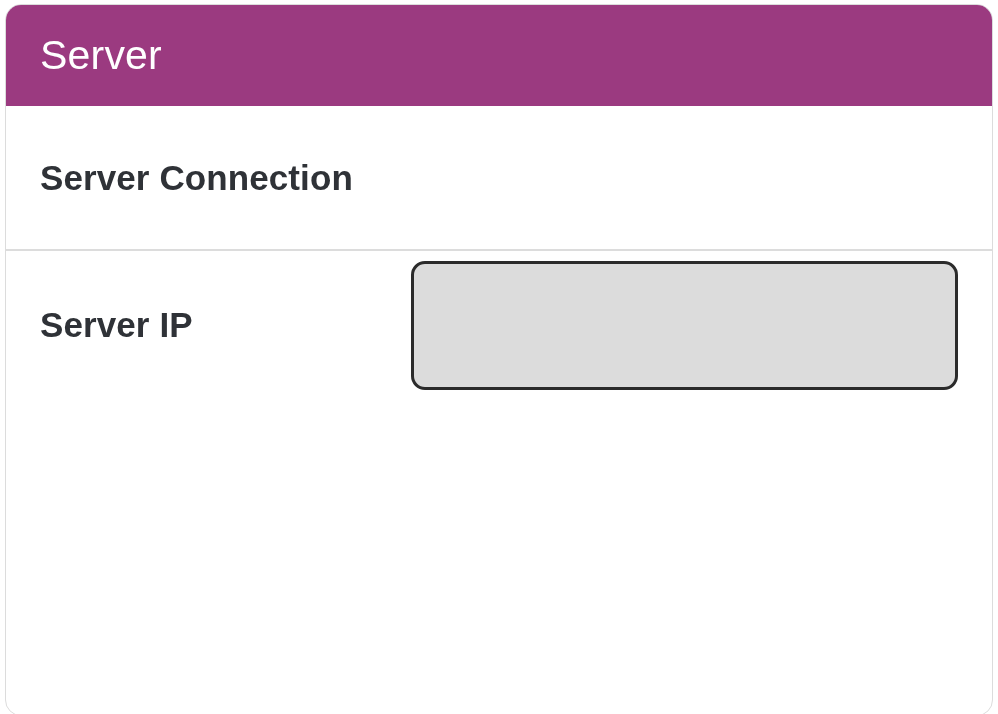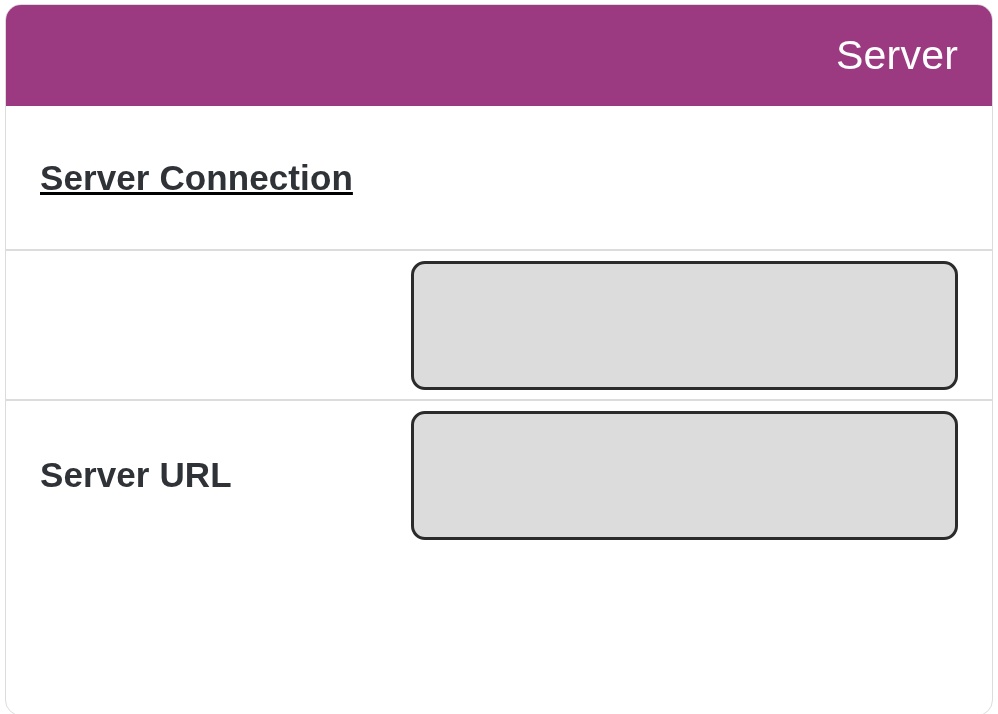--- a/index.html
+++ b/index.html
@@ -40,21 +40,20 @@
   }
 
   
   .card-header {
     flex: 0 0 101px;
     background: #9b3a80;
     display: flex;
     align-items: center;
     padding: 0 34px;
     box-sizing: border-box;
-    justify-content: flex-end;
   }
   .card-header-title {
     color: #ffffff;
     font-size: 41px;
     font-weight: 400;
     letter-spacing: 0.2px;
     line-height: 1;
   }
 
   
@@ -69,21 +68,21 @@
     display: flex;
     align-items: center;
     box-sizing: border-box;
     padding: 0 34px;
     background: #ffffff;
   }
   .row + .row {
     border-top: 2px solid #dcdcdc;
   }
 
-  .row-connection { flex: 0 0 143px; text-decoration: underline; }
+  .row-connection { flex: 0 0 143px; }
   .row-field      { flex: 0 0 150px; }
 
   .row-label {
     color: #2f3237;
     font-size: 35px;
     font-weight: 700;
     letter-spacing: 0.1px;
     white-space: nowrap;
     flex: 0 0 auto;
   }
@@ -140,32 +139,25 @@
       <div class="card-header-title">Server</div>
     </div>
 
     <div class="rows">
 
       <div class="row row-connection">
         <div class="row-label">Server Connection</div>
       </div>
 
       <div class="row row-field">
-        <div class="field-wrap">
-          <div class="text-input">
-            <span class="input-text"></span>
-          </div>
-        </div>
-      </div>
-
-      <div class="row row-field">
-        <div class="row-label">Server URL</div>
+        <div class="row-label">Server IP</div>
         <div class="field-wrap">
           <div class="text-input">
             <span class="input-text"></span>
           </div>
         </div>
       </div>
 
 
+
     </div>
   </div>
 </div>
 
 </body></html>

